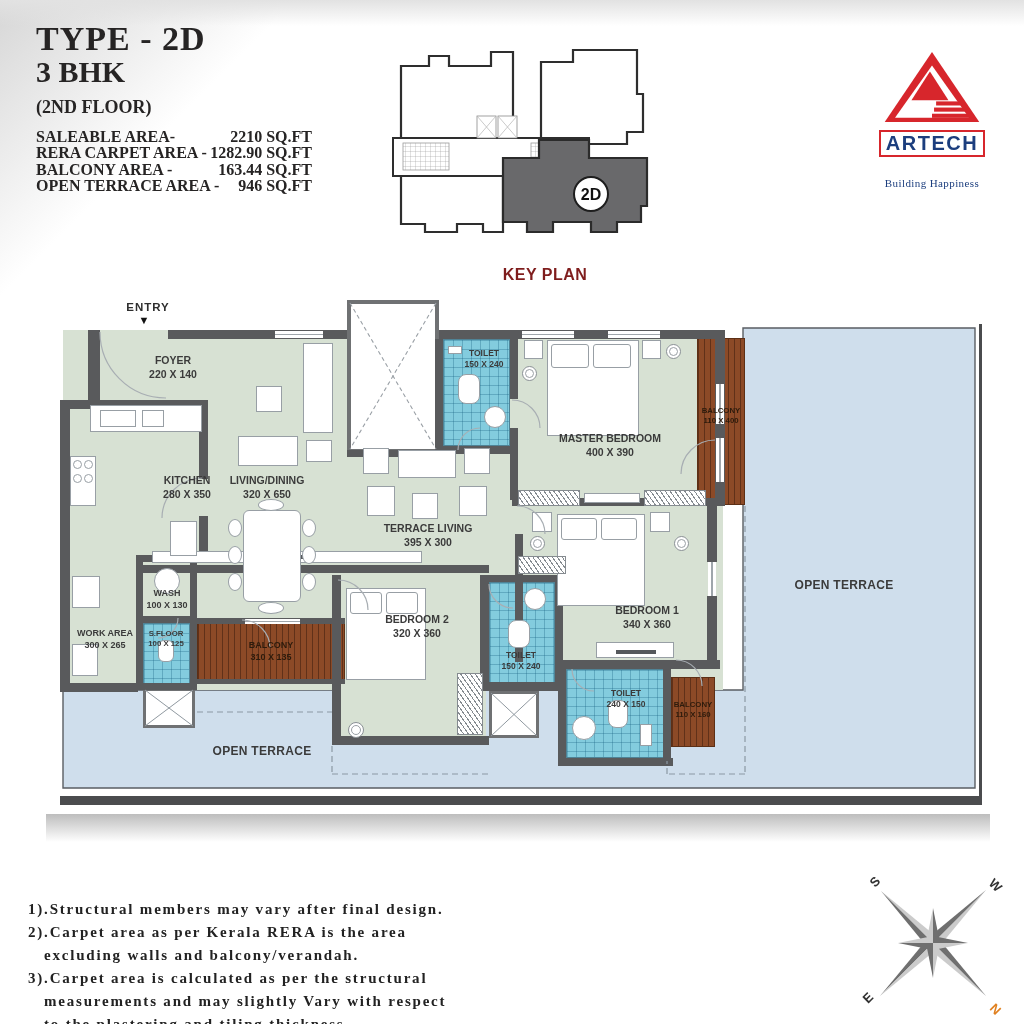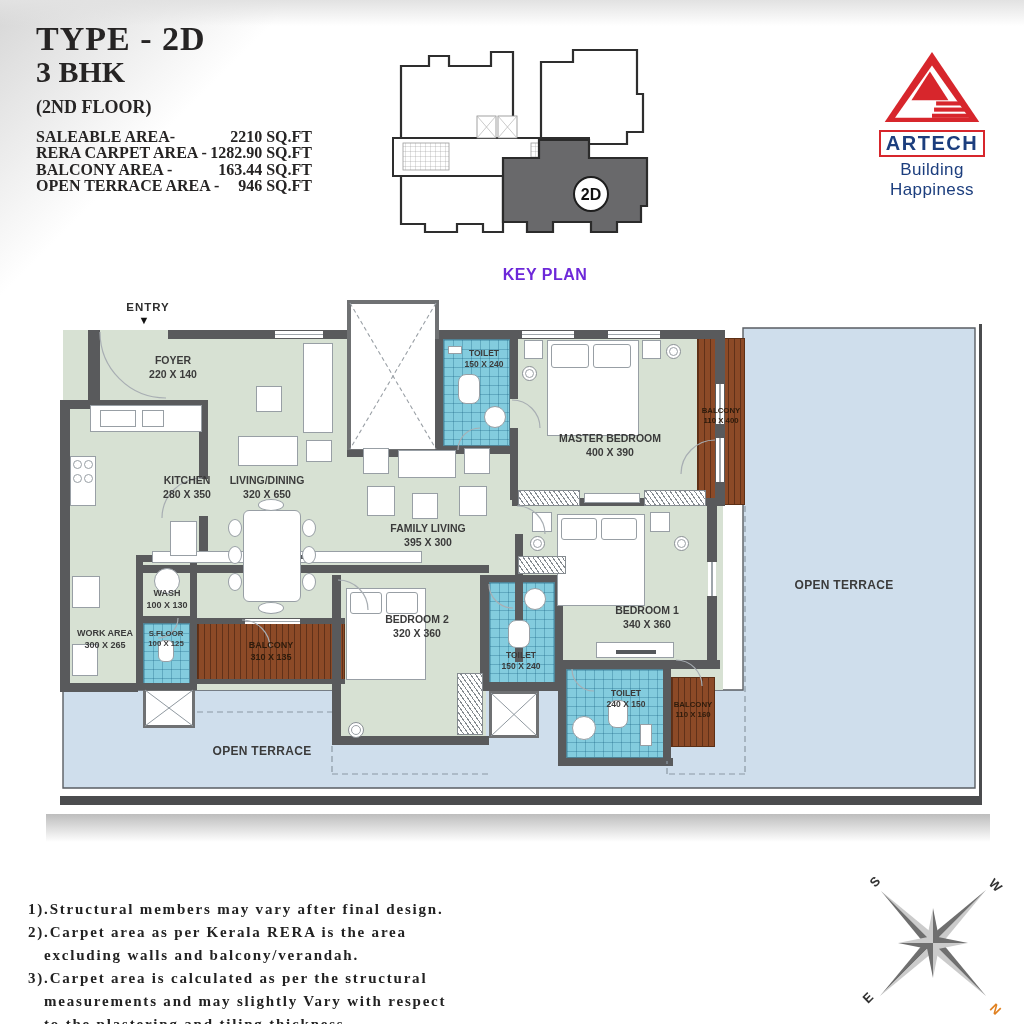--- a/index.html
+++ b/index.html
@@ -10,26 +10,26 @@
   #title-block{position:absolute;left:36px;top:22px;width:300px;font-family:"Liberation Serif",serif;color:#262424}
   #title-type{font-size:34px;font-weight:700;letter-spacing:1px;line-height:1.0}
   #title-bhk{font-size:30px;font-weight:700;line-height:1.05}
   #title-floor{font-size:18px;font-weight:700;margin-top:9px}
   #area-table{margin-top:11px;width:276px;font-size:16px;font-weight:700;line-height:16.5px}
   .area-row{display:flex;justify-content:space-between}
   .area-row .val{text-align:left}
   
   #keyplan{position:absolute;left:385px;top:36px;width:272px;height:205px}
   #keyplan-caption{position:absolute;left:455px;top:266px;width:180px;text-align:center;
-      font:700 16px "Liberation Sans",sans-serif;color:#6d28d9;letter-spacing:.5px}
+      font:700 16px "Liberation Sans",sans-serif;color:#7f1d1d;letter-spacing:.5px}
   
   #logo{position:absolute;left:872px;top:50px;width:120px;text-align:center}
   #logo-name{display:inline-block;border:2px solid #d7262c;padding:0 5px;margin-top:2px;
       font:700 20px "Liberation Sans",sans-serif;color:#1c3e7e;letter-spacing:1.5px;background:#fff}
-  #logo-tagline{font-family:Liberation Sans, sans-serif;font-size:17px;color:#1c3e7e;margin-top:3px;letter-spacing:.4px}
+  #logo-tagline{font-family:Liberation Serif, serif;font-size:11px;color:#1c3e7e;margin-top:20px;letter-spacing:.4px}
   
   #plan{position:absolute;left:60px;top:288px;width:925px;height:540px}
   .wall{position:absolute;background:#595a5c}
   .greenbox{position:absolute;background:#d7e1d3}
   .blue{position:absolute;background:#83ccde;border:1px solid #4f8396;box-sizing:border-box;
      background-image:linear-gradient(rgba(33,105,135,.35) 1px,transparent 1px),
                       linear-gradient(90deg,rgba(33,105,135,.35) 1px,transparent 1px);background-size:9px 9px}
   .brown{position:absolute;background:#8c4a27;border:1px solid #5d2f15;box-sizing:border-box;
      background-image:repeating-linear-gradient(90deg,rgba(30,12,4,.4) 0 1px,transparent 1px 6px)}
   .whitebox{position:absolute;background:#fff;border:4px solid #6f7173;box-sizing:border-box}
@@ -312,21 +312,21 @@
     </div>
   <div class="room-lbl" style="left:127px;top:186px">
     <div>KITCHEN</div>
       <div>280 X 350</div>
     </div>
   <div class="room-lbl" style="left:207px;top:186px">
     <div>LIVING/DINING</div>
       <div>320 X 650</div>
     </div>
   <div class="room-lbl" style="left:368px;top:234px">
-    <div>FAMILY LIVING</div>
+    <div>TERRACE LIVING</div>
       <div>395 X 300</div>
     </div>
   <div class="room-lbl" style="left:550px;top:144px">
     <div>MASTER BEDROOM</div>
       <div>400 X 390</div>
     </div>
   <div class="room-lbl" style="left:587px;top:316px">
     <div>BEDROOM 1</div>
       <div>340 X 360</div>
     </div>

